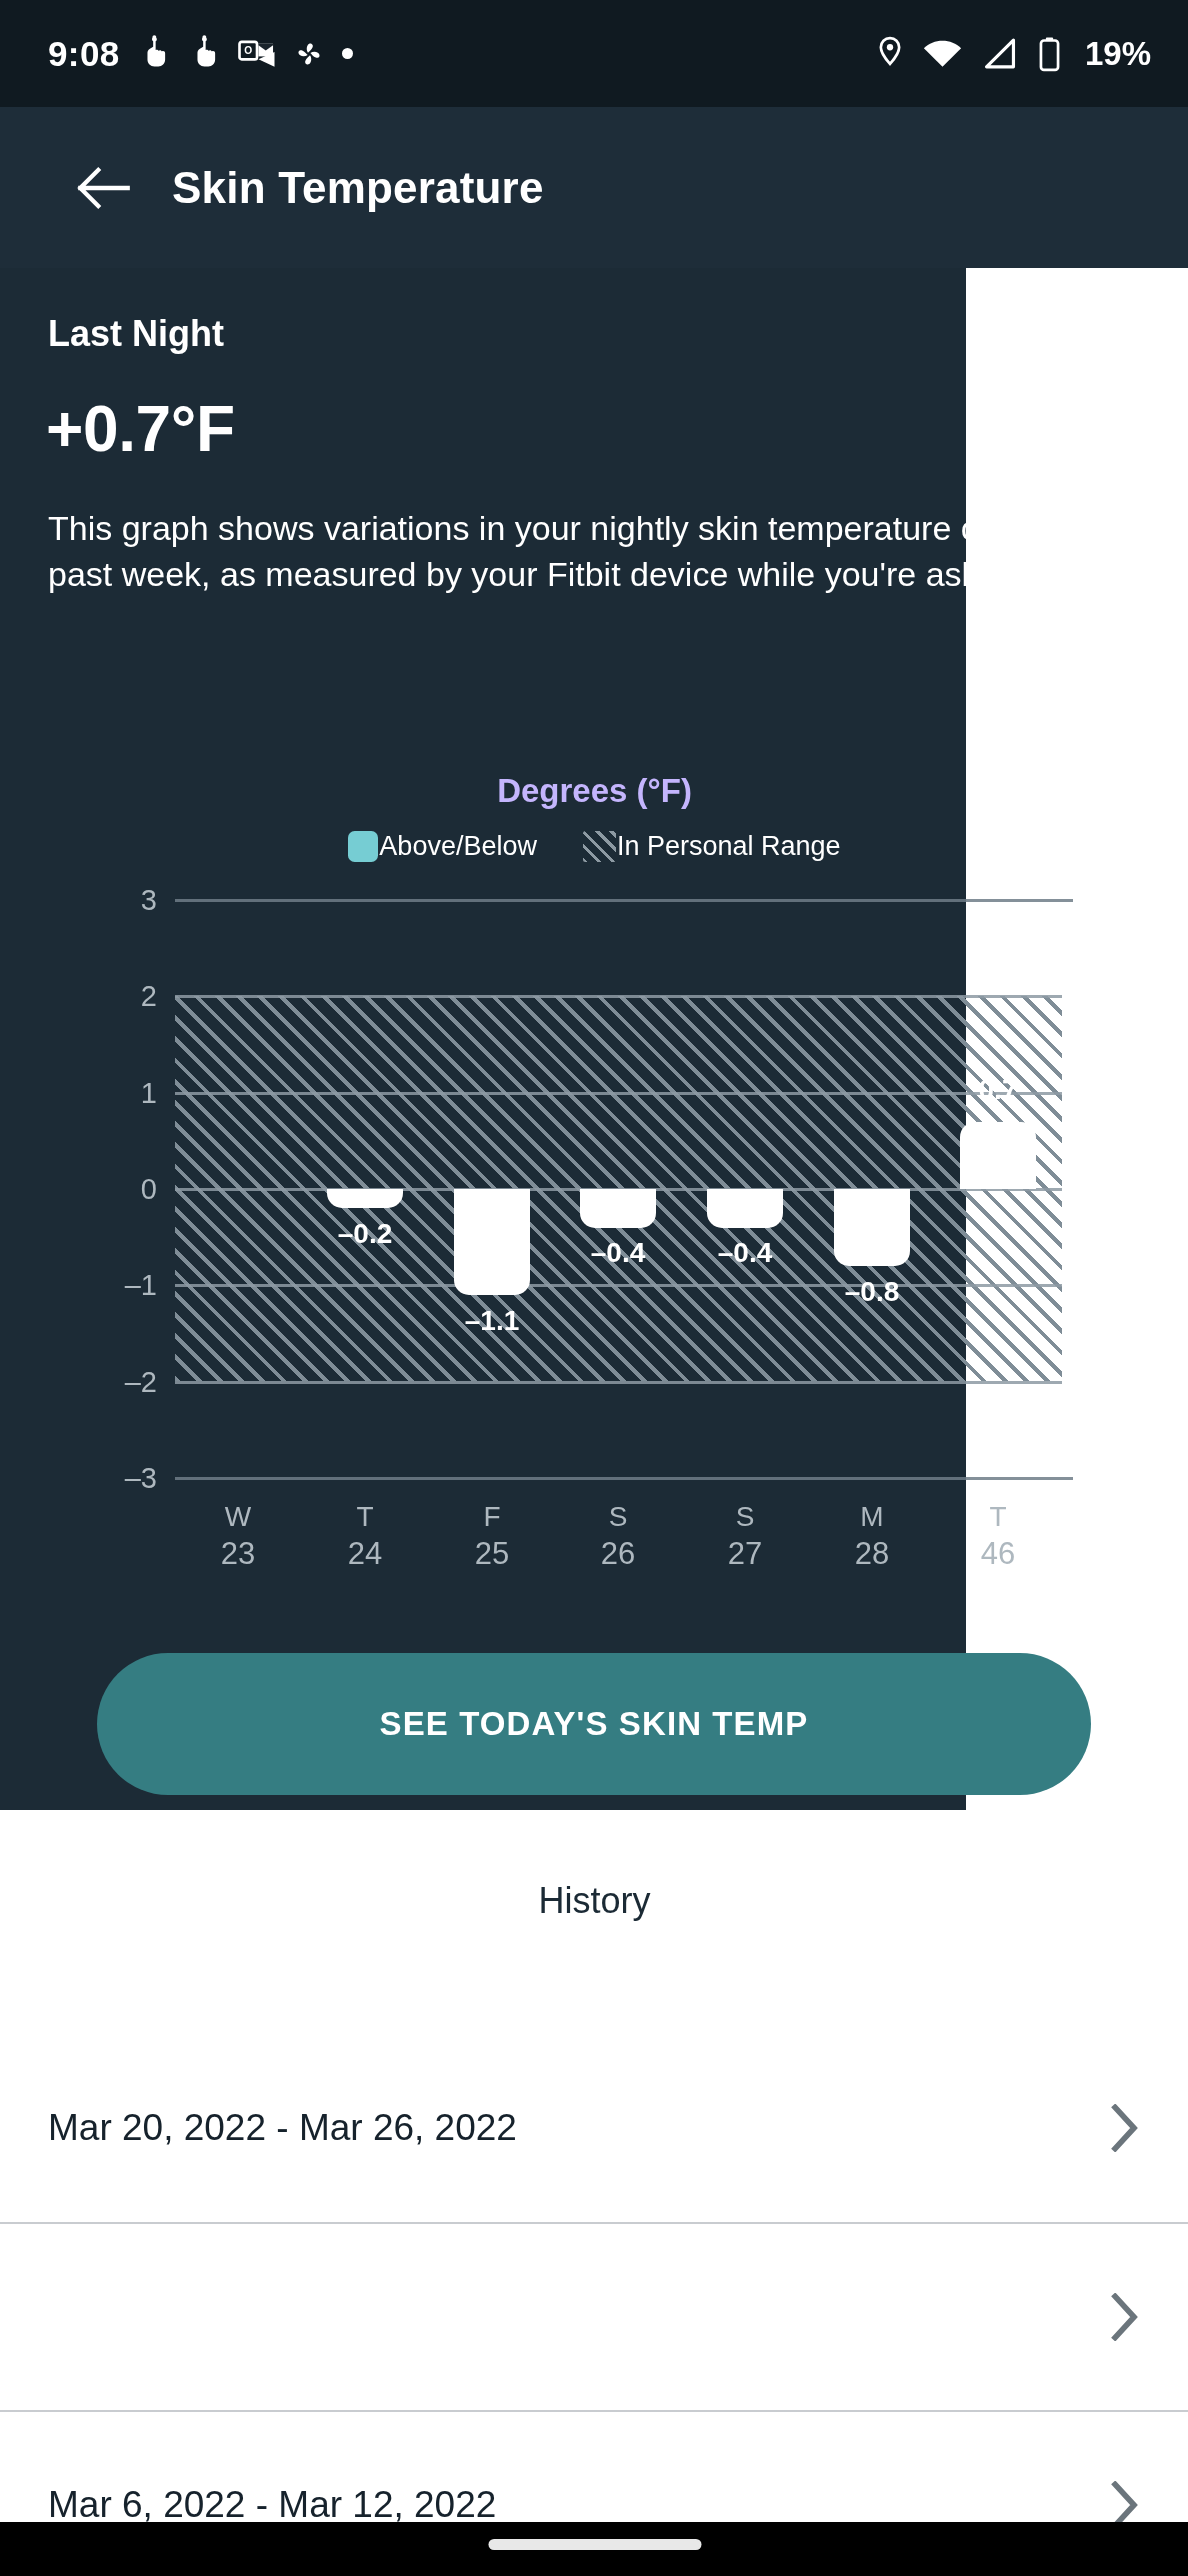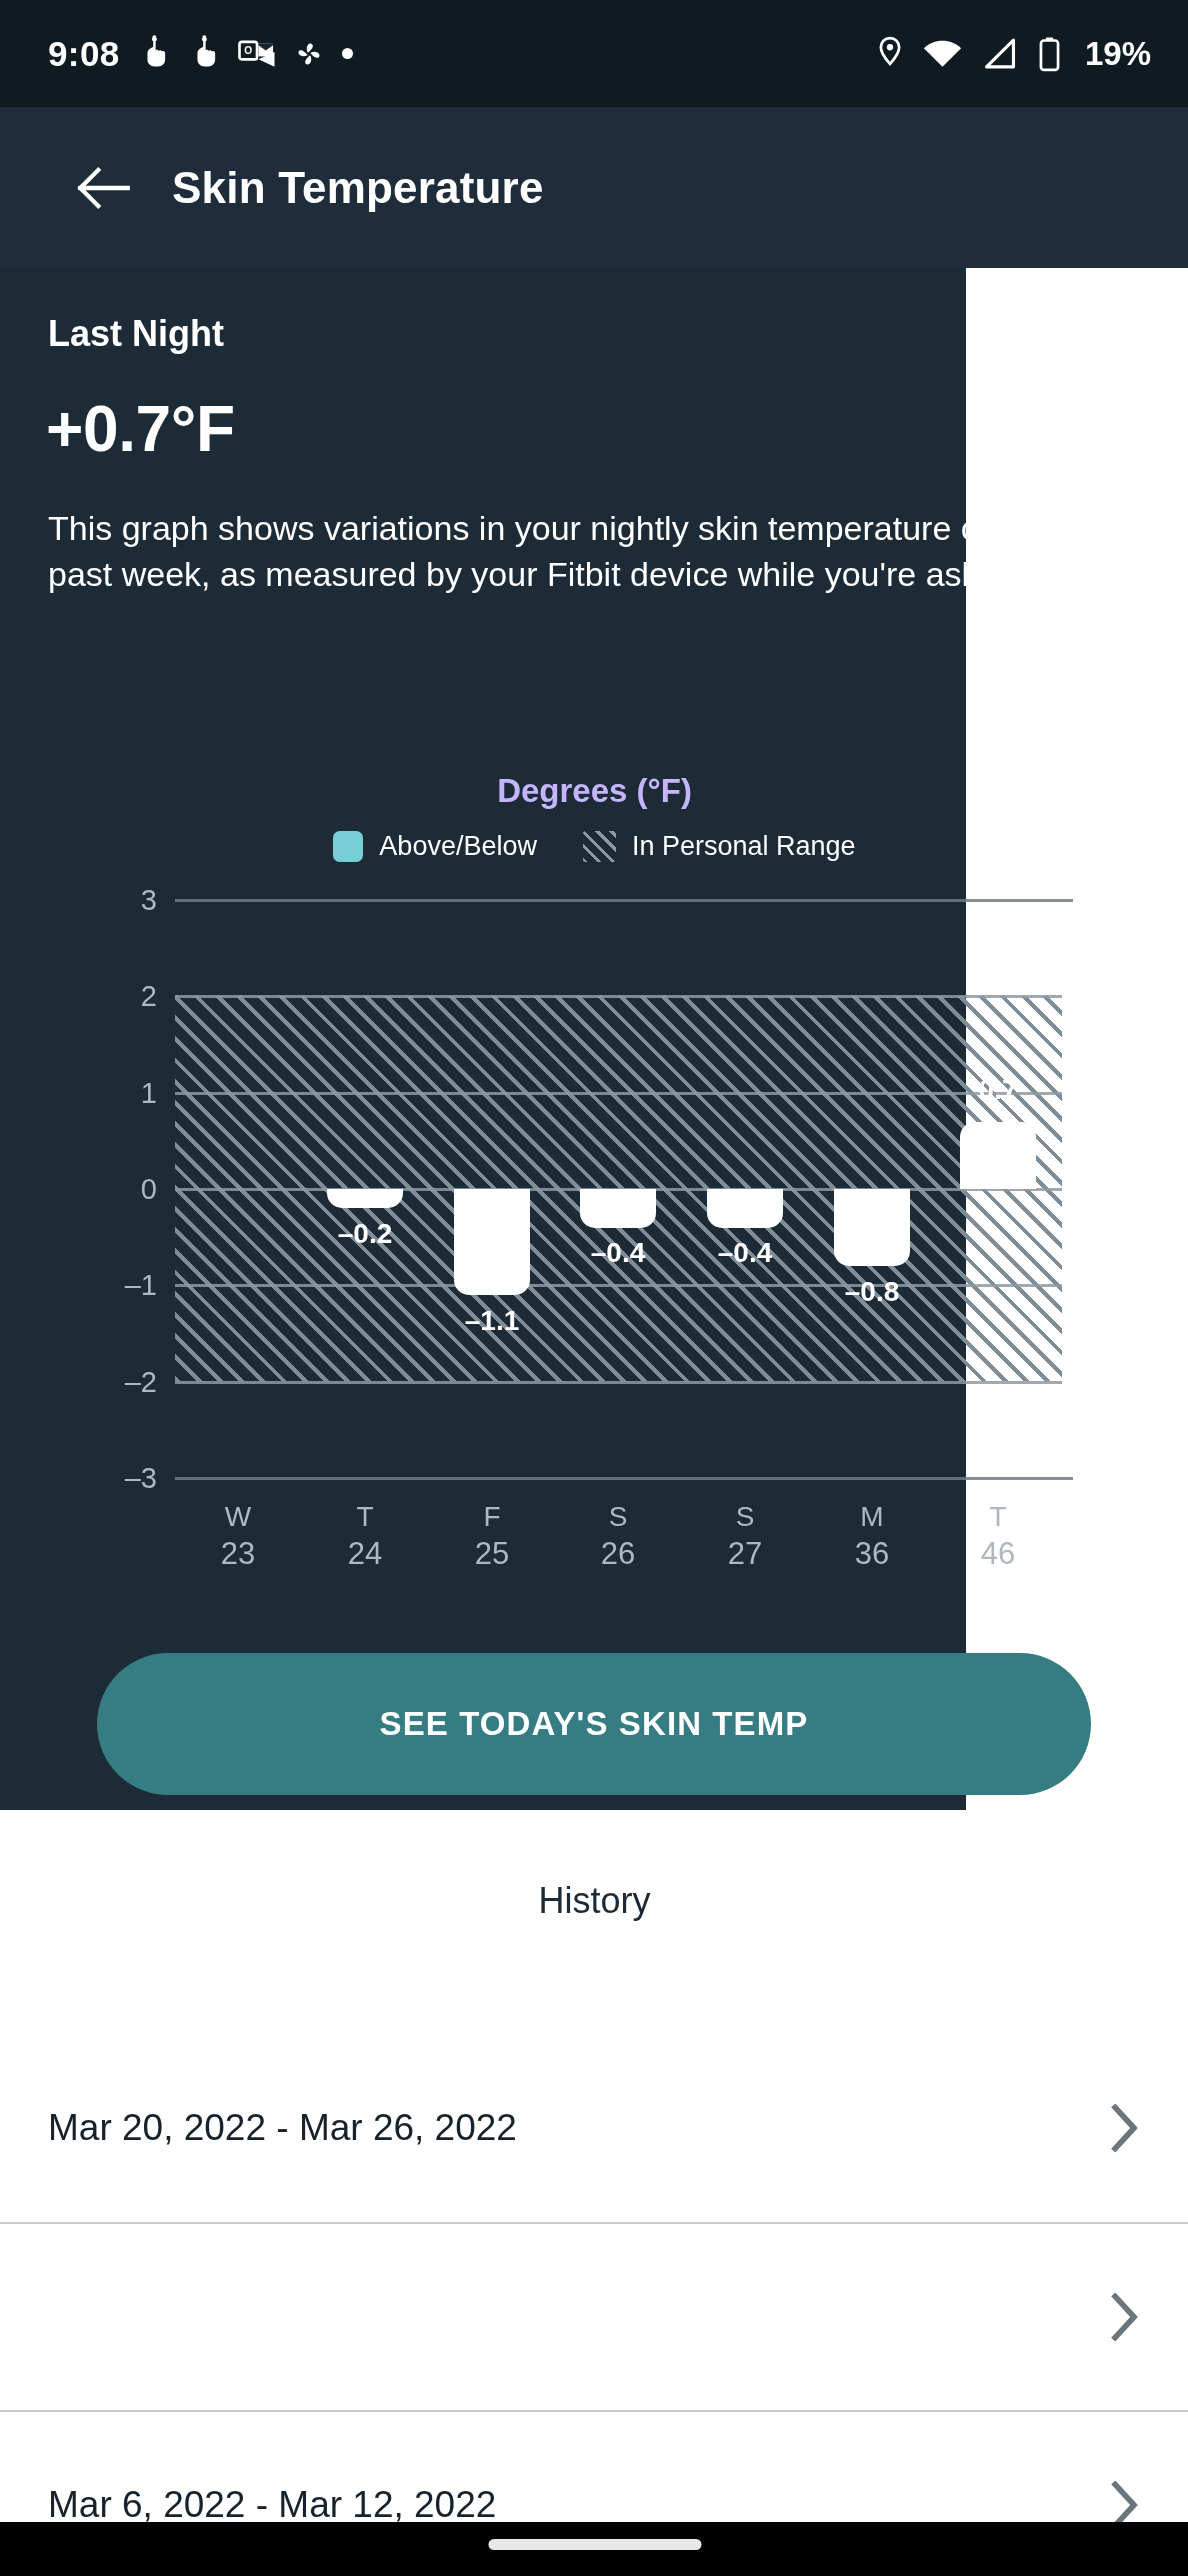--- a/index.html
+++ b/index.html
@@ -65,21 +65,21 @@
   
   .chart-wrap{position:absolute;left:0;top:504px;width:1189px;height:908px;}
   .chart-title{
     position:absolute;left:0;top:0;width:1189px;text-align:center;
     color:#c4b5fd;font-size:33px;font-weight:700;
   }
   .legend{
     position:absolute;left:0;top:59px;width:1189px;
     display:flex;justify-content:center;align-items:center;gap:46px;
   }
-  .legend-item{display:flex;align-items:center;gap:16px;text-align:right;}
+  .legend-item{display:flex;align-items:center;gap:1px;text-align:right;}
   .legend-sw-solid{
     width:30px;height:31px;border-radius:6.6px;background:#76cdd3;display:block;
   }
   .legend-sw-hatch{
     width:33px;height:31px;display:block;border-radius:2.5px;
     background:
       repeating-linear-gradient(45deg,
         #8d9aa3 0px,#8d9aa3 3.3px,
         transparent 3.3px,transparent 10px);
   }
@@ -296,21 +296,21 @@
           <div class="xtick" style="left: 443px;">
             <span class="dow">S</span>
             <span class="dnum">26</span>
           </div>
           <div class="xtick" style="left: 570px;">
             <span class="dow">S</span>
             <span class="dnum">27</span>
           </div>
           <div class="xtick" style="left: 697px;">
             <span class="dow">M</span>
-            <span class="dnum">36</span>
+            <span class="dnum">28</span>
           </div>
           <div class="xtick" style="left: 823px;">
             <span class="dow">T</span>
             <span class="dnum">46</span>
           </div>
         </div>
     </div>
 
     <div class="cta">
       <span>SEE TODAY'S SKIN TEMP</span>

